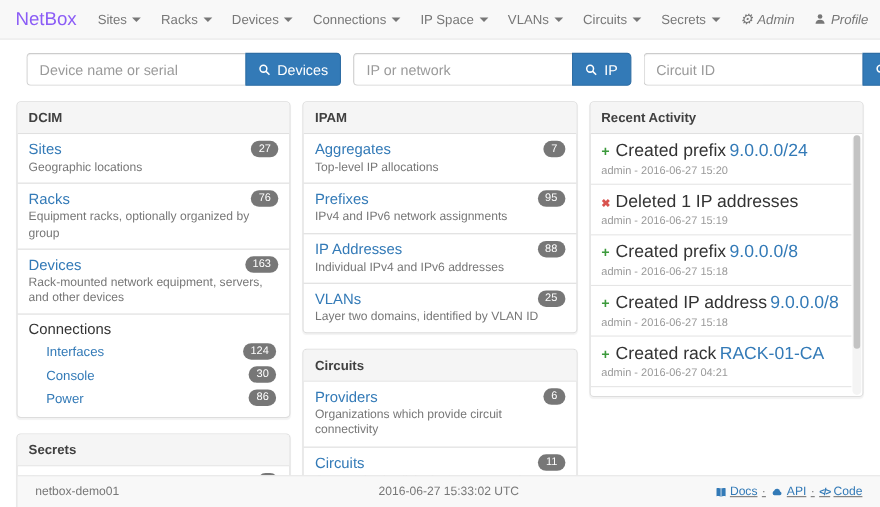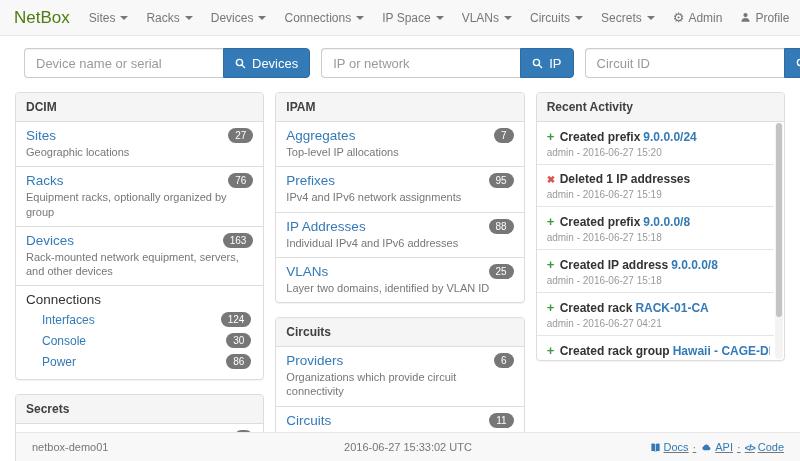--- a/index.html
+++ b/index.html
@@ -9,28 +9,28 @@
     background:#ffffff; color:#333;
     position:relative; overflow:hidden;
   }
   a { text-decoration:none; cursor:pointer; }
 
   
   .navbar {
     height:36px; background:#f8f8f8; border-bottom:1px solid #e7e7e7;
     display:flex; align-items:center; padding:0 14px; font-size:12px;
   }
-  .brand { color:#4d7c0f; font-size:17px; margin-right:10px; }
+  .brand { color:#8b5cf6; font-size:17px; margin-right:10px; }
   .nav-item {
     color:#777; padding:0 9px; display:inline-flex; align-items:center; gap:5px;
     height:36px; cursor:pointer; white-space:nowrap;
   }
   .caret { width:0; height:0; border-left:4px solid transparent; border-right:4px solid transparent; border-top:4px solid #777; display:inline-block; }
   .nav-right { margin-left:auto; display:flex; }
-  .nav-right .nav-item { gap:4px; }
+  .nav-right .nav-item { gap:4px;font-style:italic; }
   .ic-gear::before { content:"⚙"; font-size:13px; color:#777; }
 
   
   .search-row { display:flex; gap:11px; padding:12px 24px 14px; }
   .input-group { flex:1; display:flex; }
   .input-group input {
     flex:1; min-width:0; height:30px; border:1px solid #ccc; border-right:none;
     border-radius:4px 0 0 4px; padding:0 11px; font-size:13px; color:#555;
     font-family:"Liberation Sans", sans-serif; outline:none;
     box-shadow:inset 0 1px 1px rgba(0,0,0,.06);
@@ -69,21 +69,21 @@
   .conn-sub {
     display:flex; align-items:center; justify-content:space-between;
     padding:3px 2px 3px 16px;
   }
   .conn-sub a { font-size:12px; color:#337ab7; }
 
   
   .activity-body { height:238px; overflow:hidden; position:relative; padding-right:10px; }
   .act-row { padding:7px 4px 6px 10px; }
   .act-row + .act-row { border-top:1px solid #e5e5e5; }
-  .act-line1 { font-size:12px; color:#333; white-space:nowrap; overflow:hidden;font-weight:bold; }
+  .act-line1 { font-size:16px; color:#333; white-space:nowrap; overflow:hidden; }
   .act-link { color:#337ab7; margin-left:3px; }
   .act-meta { font-size:10px; color:#9a9a9a; margin-top:3px; }
   .act-icon { display:inline-block; width:13px; font-weight:bold; }
   .ic-plus::before { content:"+"; color:#3c9a3c; font-size:13px; }
   .ic-delete::before { content:"✖"; color:#d9534f; font-size:10px; }
   .scroll-track {
     position:absolute; top:1px; bottom:1px; right:1px; width:8px;
     background:#f4f4f4; border-radius:4px;
   }
   .scroll-thumb {

